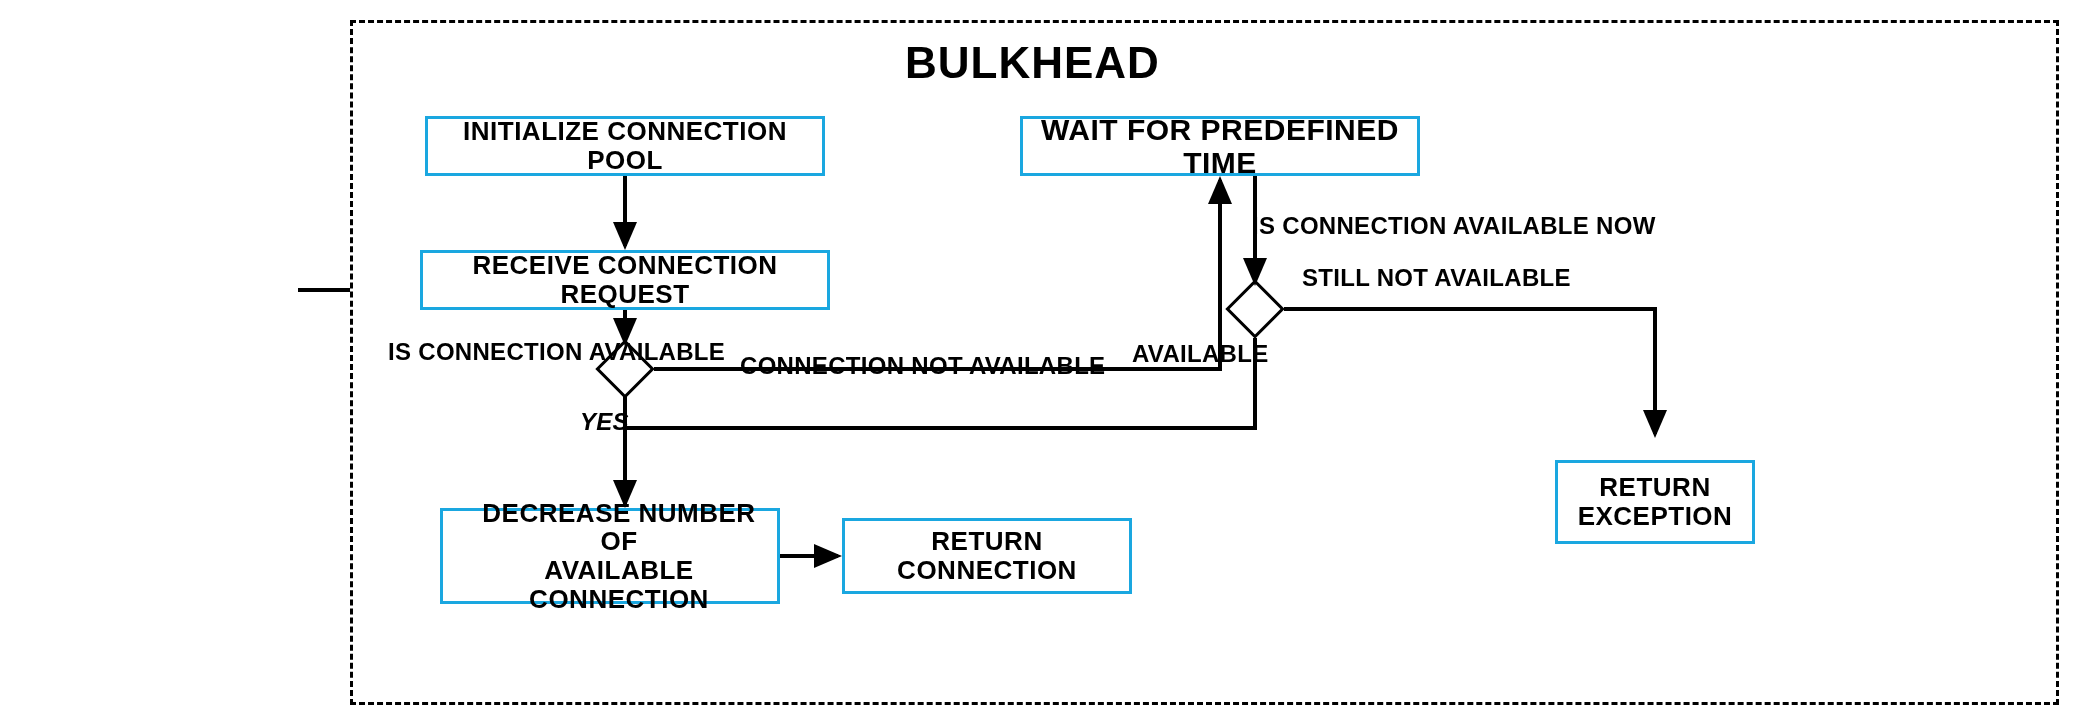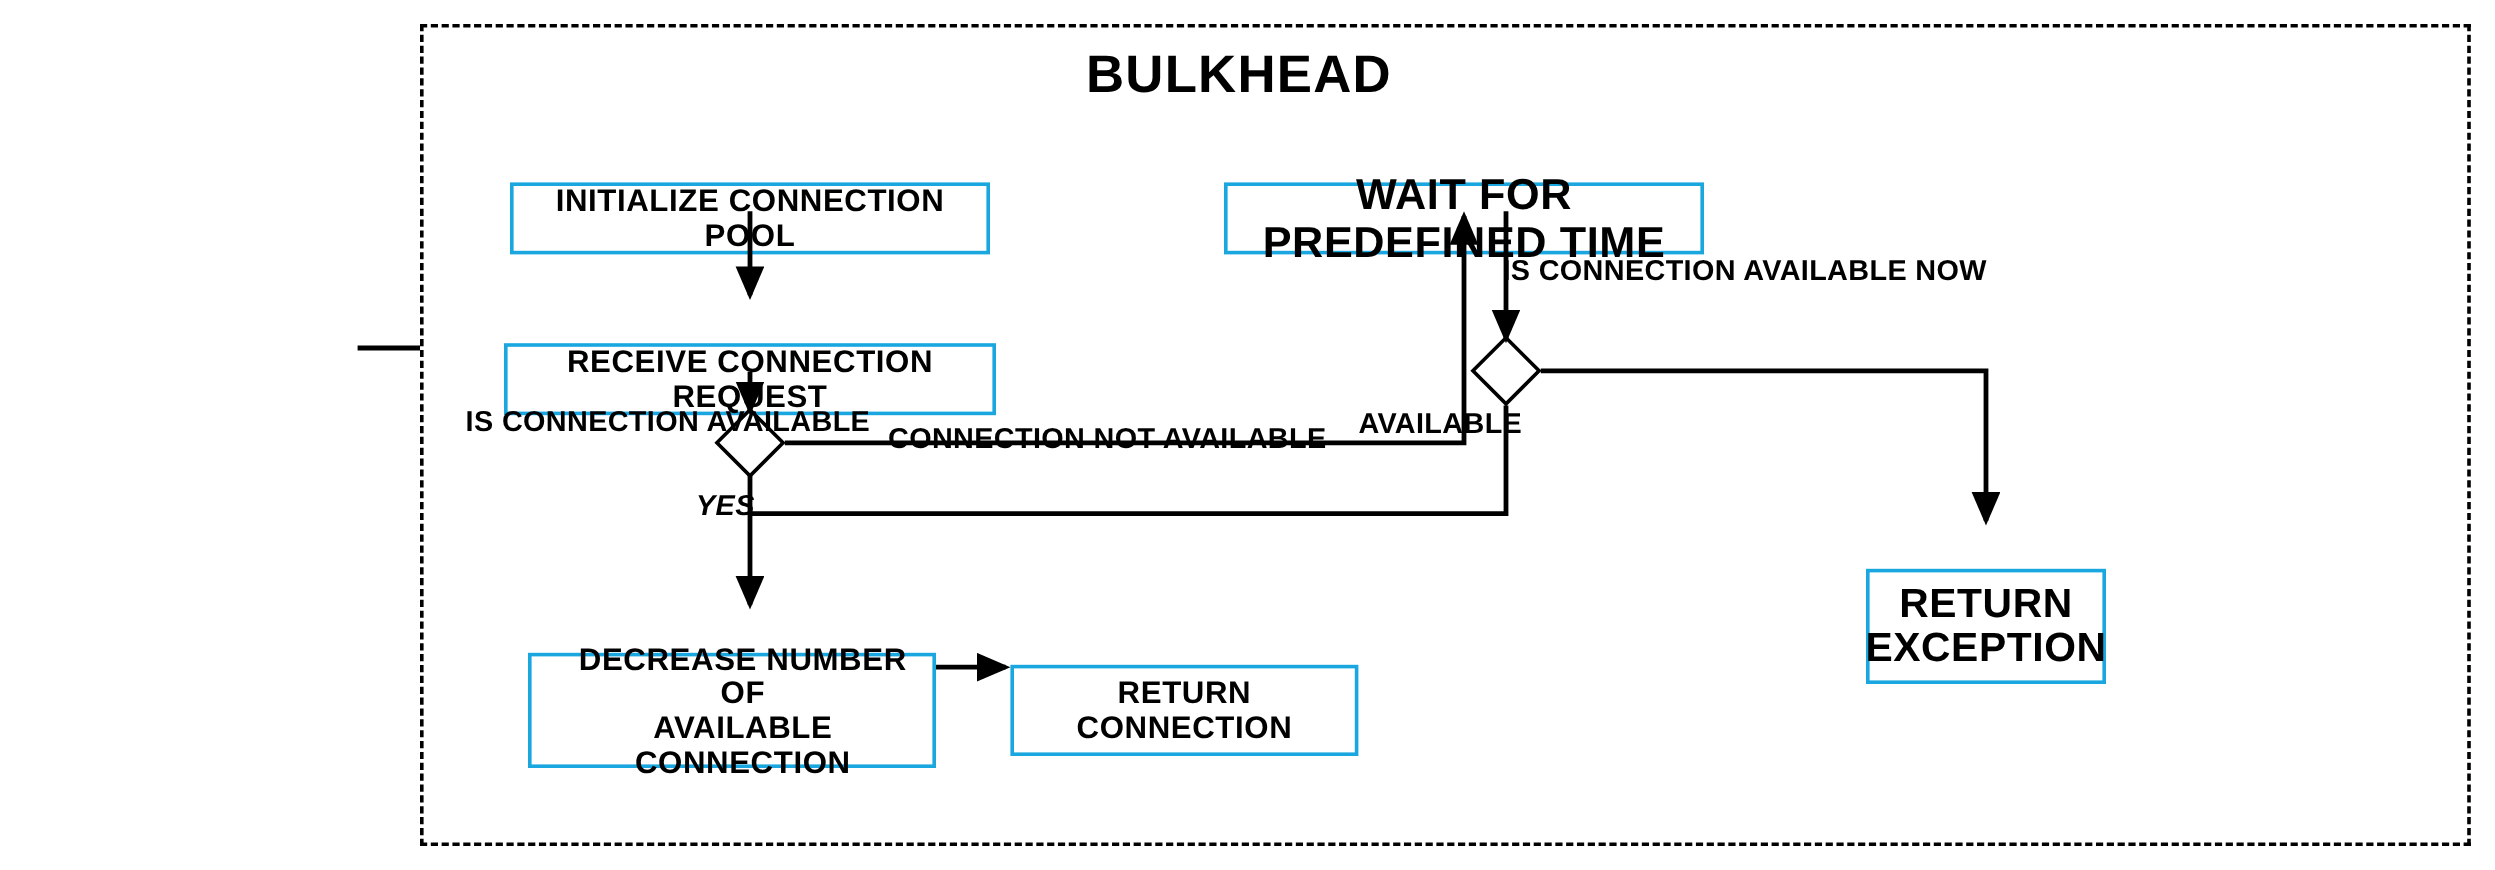--- a/index.html
+++ b/index.html
@@ -24,21 +24,20 @@
     font-weight: 800;
     font-stretch: condensed;
     letter-spacing: 0.5px;
     line-height: 1.1;
     padding: 8px 18px;
     box-sizing: border-box;
     text-transform: uppercase;
   }
   .box.blue {
     border-color: #1aa7e0;
-    margin-top: 36px;
   }
   .container {
     position: absolute;
     border: 3px dashed #000;
     box-sizing: border-box;
   }
   .title {
     position: absolute;
     font-weight: 900;
     font-stretch: condensed;
@@ -80,42 +79,43 @@
 
   <div class="container" style="left:330px; top:0px; width:1709px; height:685px;"></div>
 
   <div class="title" style="left:885px; top:18px;">BULKHEAD</div>
 
 
   <div class="box blue" style="left:405px; top:96px; width:400px; height:60px; font-size:26px;">INITIALIZE CONNECTION POOL</div>
 
   <div class="box blue" style="left:400px; top:230px; width:410px; height:60px; font-size:26px;">RECEIVE CONNECTION REQUEST</div>
 
-  <div class="box blue" style="left:1000px; top:96px; width:400px; height:60px; font-size:36px;">WAIT FOR PREDEFINED TIME</div>
+  <div class="box blue" style="left:1000px; top:96px; width:400px; height:60px; font-size:30px;">WAIT FOR PREDEFINED TIME</div>
 
   <div class="box blue" style="left:420px; top:488px; width:340px; height:96px; font-size:26px; white-space:pre-line;padding-left:36px;">DECREASE NUMBER OF
 AVAILABLE CONNECTION</div>
 
   <div class="box blue" style="left:822px; top:498px; width:290px; height:76px; font-size:26px;">RETURN CONNECTION</div>
 
-  <div class="box blue" style="left:1535px; top:418px; width:200px; height:96px; font-size:34px; white-space:pre-line;">RETURN
+  <div class="box blue" style="left:1535px; top:440px; width:200px; height:84px; font-size:26px; white-space:pre-line;">RETURN
 EXCEPTION</div>
 
   <div class="diamond" style="left:584px; top:328px;"></div>
 
   <div class="diamond" style="left:1214px; top:268px;"></div>
 
   <div class="label" style="left:368px; top:318px; text-align:right; width:210px;">IS CONNECTION AVAILABLE</div>
 
   <div class="label" style="left:560px; top:388px;font-style:italic;">YES</div>
 
   <div class="label" style="left:720px; top:332px;">CONNECTION NOT AVAILABLE</div>
 
   <div class="label" style="left:1232px; top:192px;">IS CONNECTION AVAILABLE NOW</div>
 
+  <div class="label" style="left:1282px; top:244px;">STILL NOT AVAILABLE</div>
 
   <div class="label" style="left:1112px; top:320px;">AVAILABLE</div>
 
   <svg class="arrows">
     <defs>
       <marker id="arrowhead" markerWidth="8" markerHeight="8" refX="6" refY="3" orient="auto">
         <path d="M0,0 L7,3 L0,6 Z" fill="#000"></path>
       </marker>
     </defs>
 

